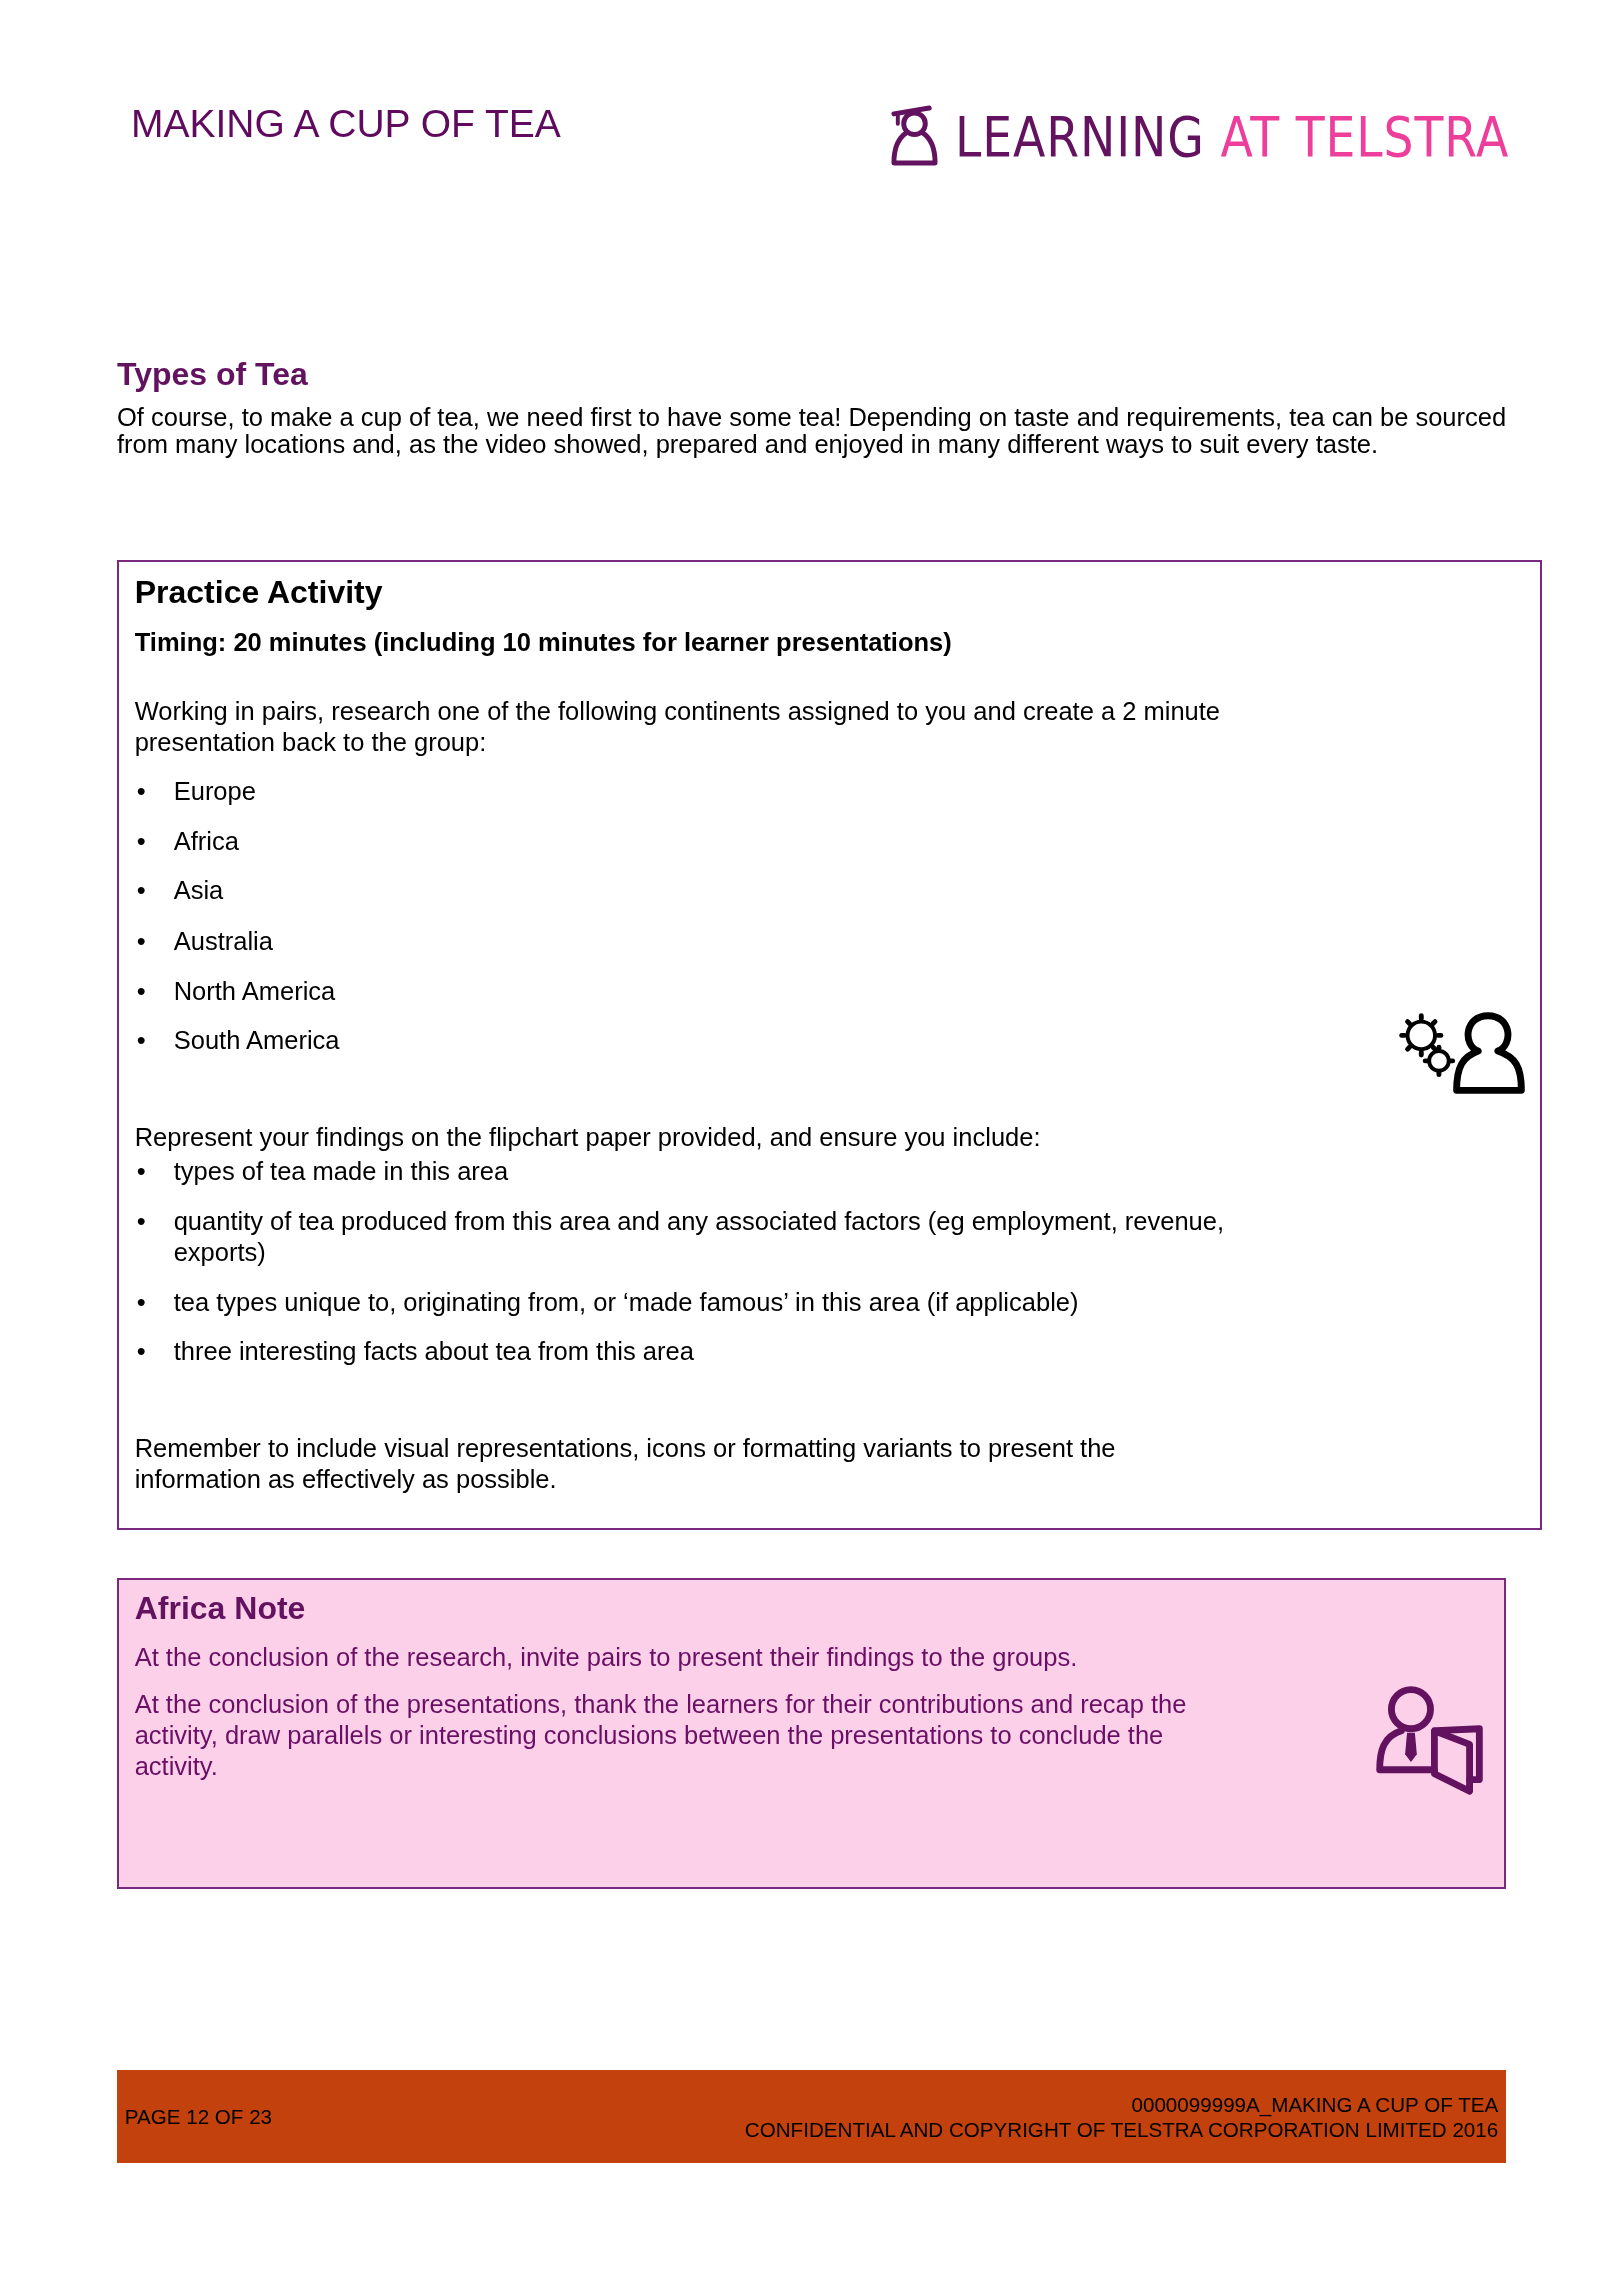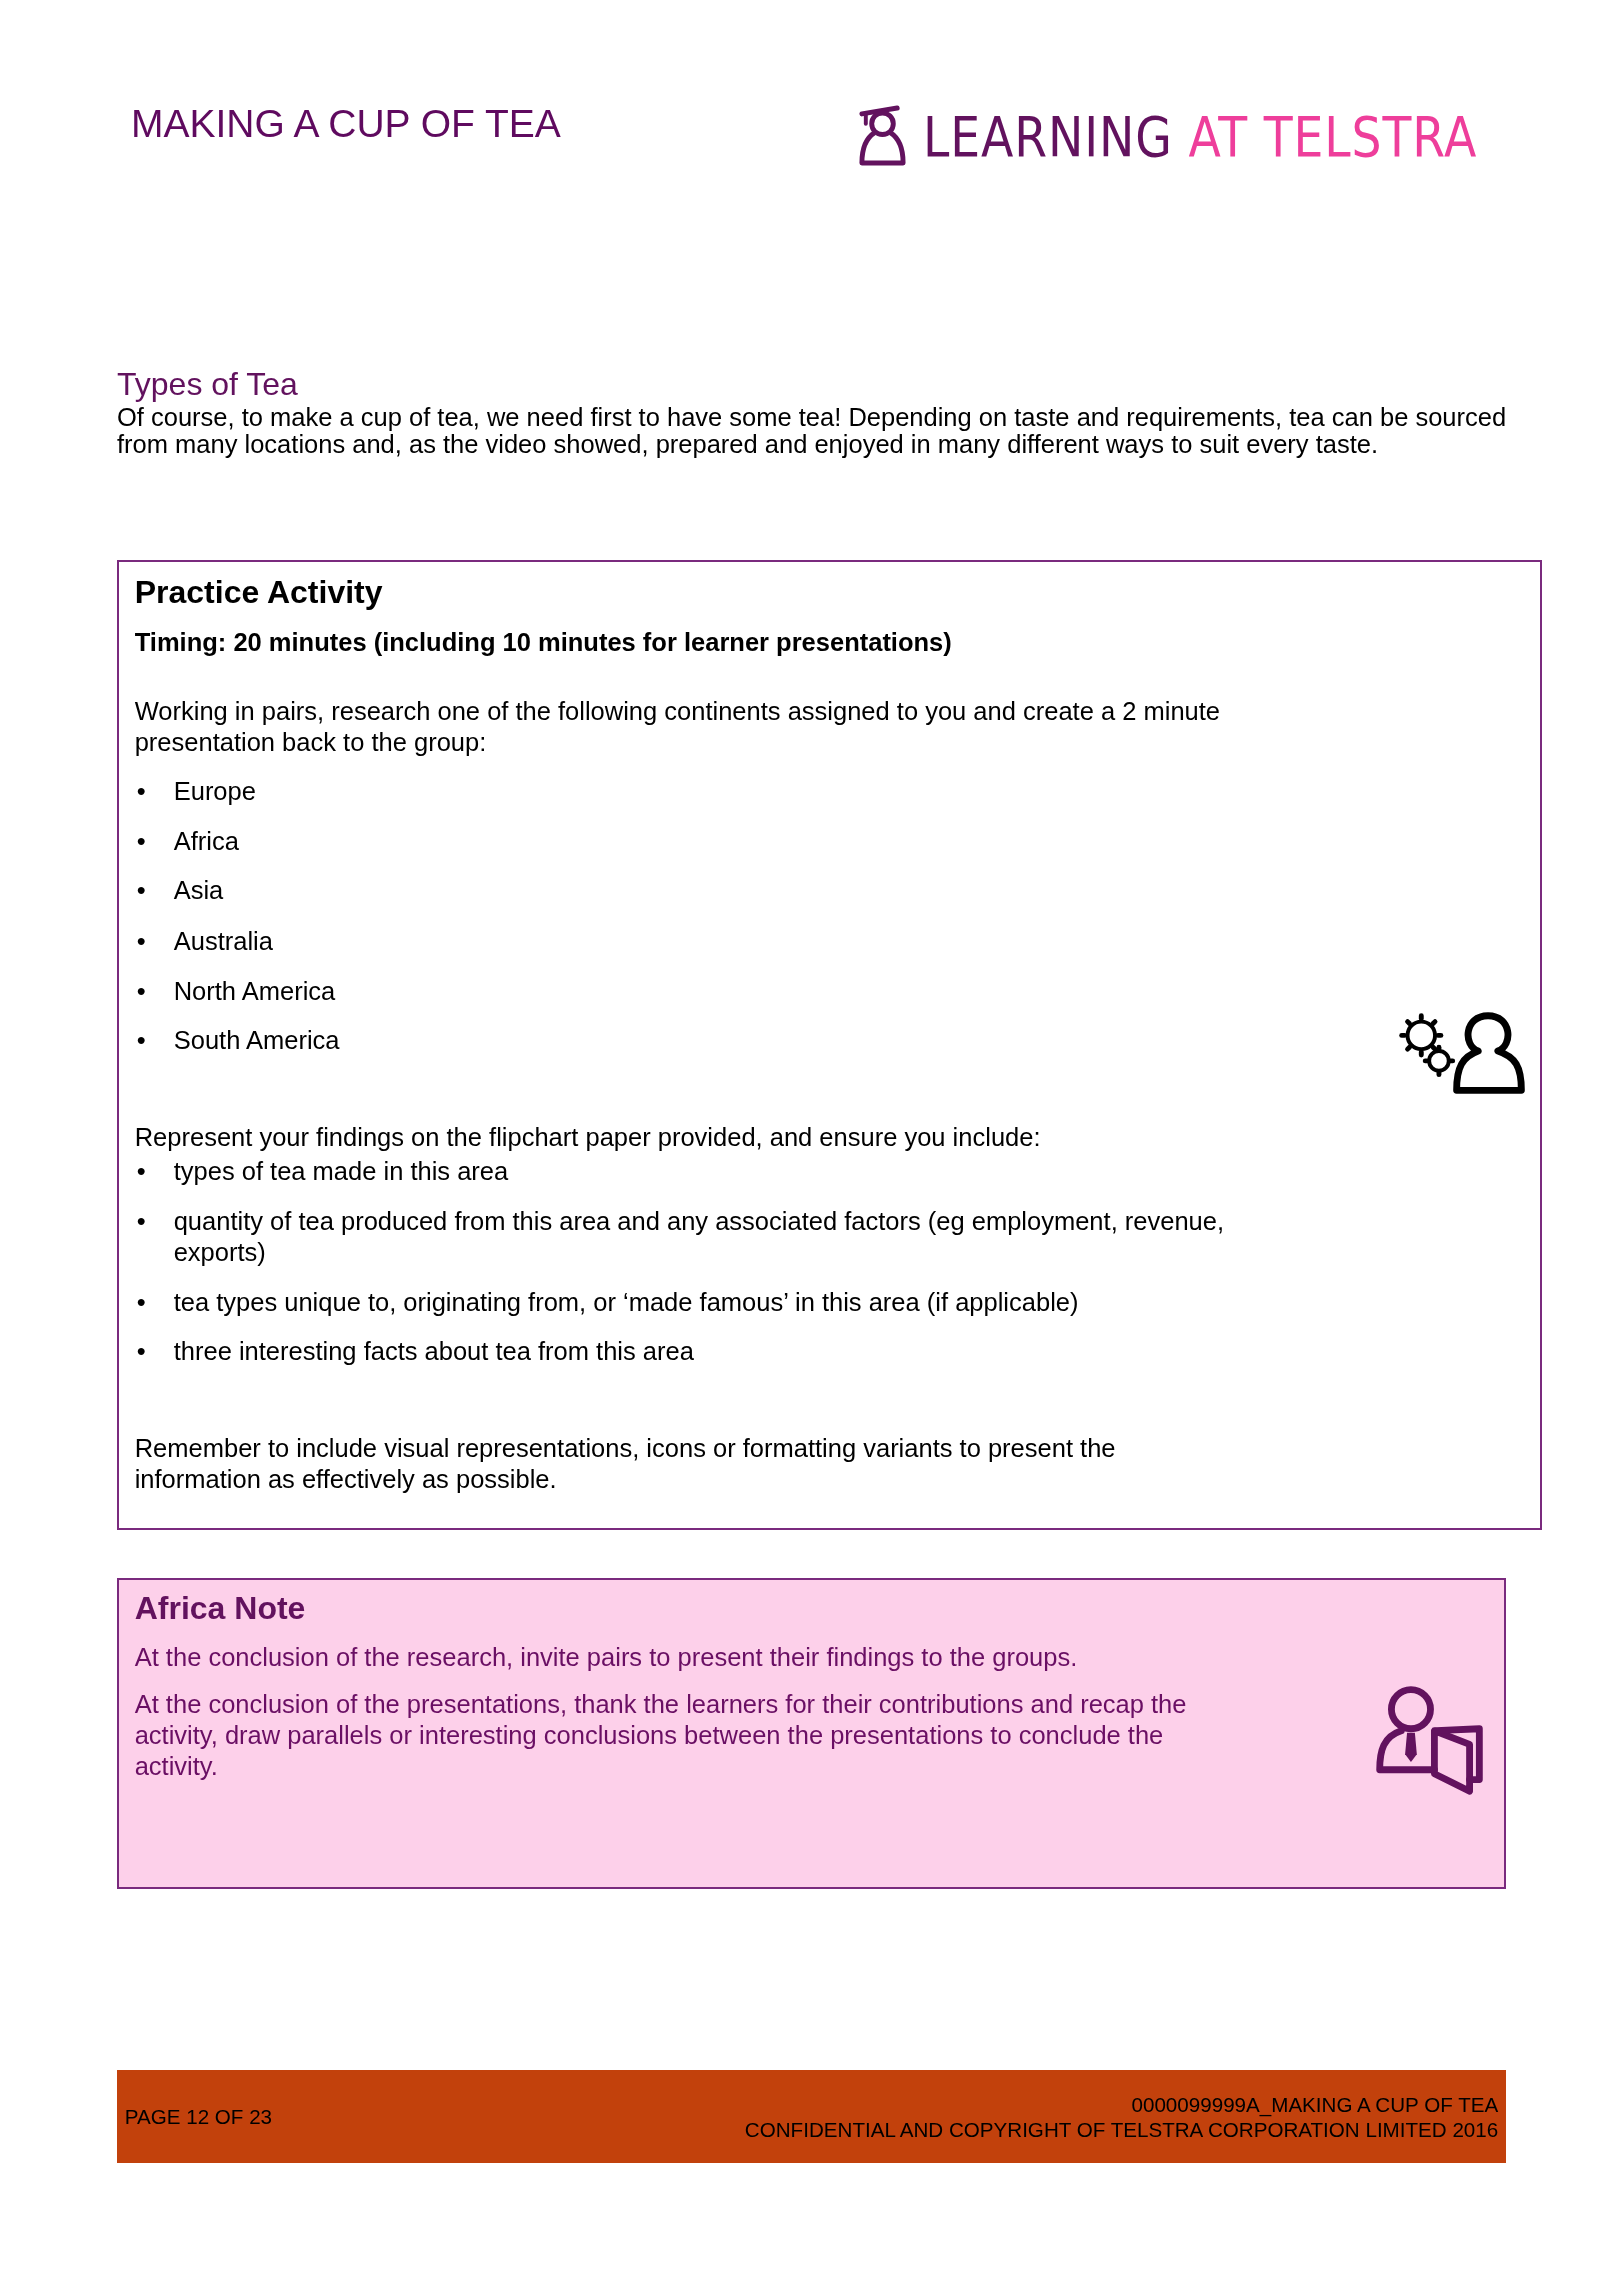--- a/index.html
+++ b/index.html
@@ -1,23 +1,23 @@
 <!DOCTYPE html>
 <html><head>
 <meta charset="utf-8">
 <style>
   html, body { margin:0; padding:0; background:#ffffff; }
   body { width:1621px; height:2293px; position:relative; font-family:"Liberation Sans", sans-serif; color:#000; overflow:hidden; }
   .doc-title { position:absolute; left:131px; top:102px; font-size:39px; color:#5f0a5f; letter-spacing:0px; }
-  .logo { position:absolute; left:856px; top:102px; height:69px; display:flex; align-items:center; }
+  .logo { position:absolute; left:888px; top:102px; height:69px; display:flex; align-items:center; }
   .logo svg { width:53px; height:65px; margin-right:13.7px; }
   .logo-text { font-family:"DejaVu Sans", sans-serif; font-size:55px; letter-spacing:1px; transform:scaleX(0.86); transform-origin:left center; white-space:nowrap; }
   .logo-a { color:#62125e; }
   .logo-b { color:#ee3e9b; }
-  .section-heading { position:absolute; left:117px; top:366px; font-size:32px; font-weight:normal; color:#62125e; }
+  .section-heading { position:absolute; left:117px; top:356px; font-size:32px; font-weight:bold; color:#62125e; }
   .intro { position:absolute; left:117px; top:404px; width:1411px; font-size:25.5px; line-height:27px; }
   .box { position:absolute; box-sizing:border-box; }
   .practice { left:117px; top:560px; width:1425px; height:970px; border:2px solid #7a2a7e; background:#fff; }
   .practice .inner { position:absolute; left:15.7px; top:11.8px; width:1117px; }
   .box-title { font-size:32px; font-weight:bold; }
   .timing { font-size:25.5px; font-weight:bold; margin-top:17.6px; }
   .p { font-size:25.5px; line-height:31px; }
   ul.bullets { list-style:none; margin:0; padding:0; }
   ul.bullets li { position:relative; padding-left:39px; font-size:25.5px; line-height:31px; }
   ul.bullets li::before { content:"•"; position:absolute; left:2px; top:0; }

